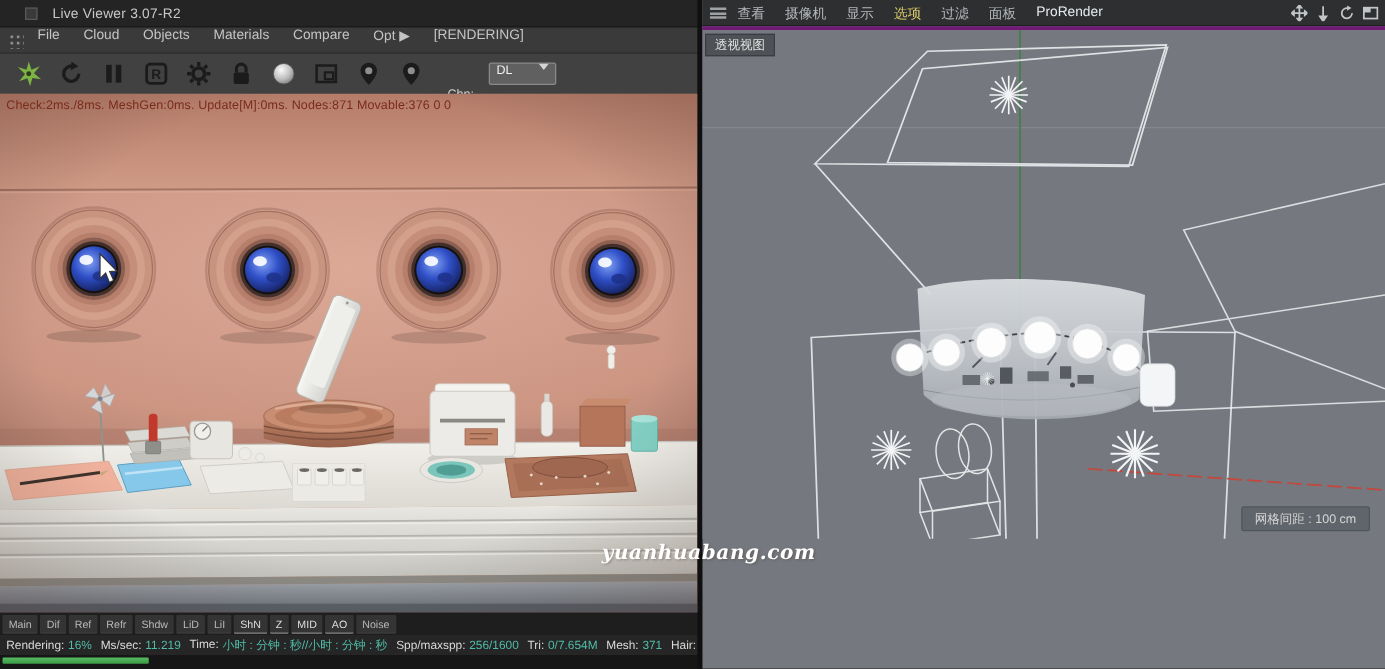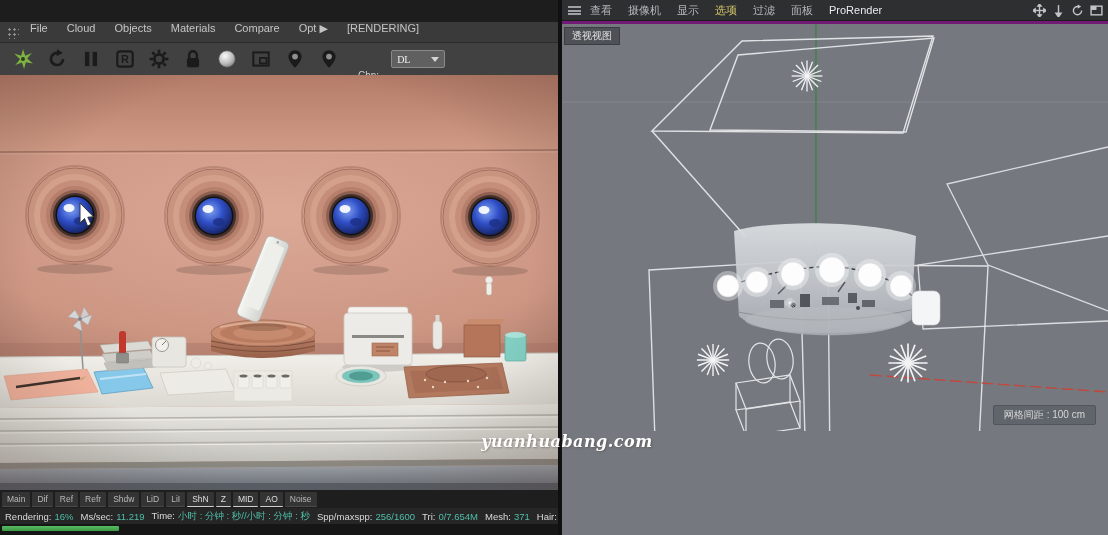--- a/index.html
+++ b/index.html
@@ -12,21 +12,21 @@
   .titlebar{position:absolute;left:0;top:0;width:558px;height:22px;background:#242424;display:flex;align-items:center;border-bottom:1px solid #161616;}
   .win-icon{width:10px;height:10px;background:#3a3a3a;border:1px solid #585858;margin-left:20px;}
   .titlebar .title{color:#c9c9c9;font-size:11px;margin-left:12px;letter-spacing:.2px;}
   .menubar{position:absolute;left:0;top:22px;width:558px;height:21px;background:#3a3a3a;display:flex;align-items:flex-start;gap:19px;padding-left:30px;border-bottom:1px solid #2c2c2c;}
   .menu-item{color:#c4c4c4;font-size:11px;white-space:nowrap;cursor:default;}
   .grip{position:absolute;left:7px;top:5px;width:12px;height:12px;
     background-image:radial-gradient(#8f8f8f 1px,transparent 1.2px);background-size:5px 5px;}
   .toolbar{position:absolute;left:0;top:43px;width:558px;height:32px;background:#414141;display:flex;align-items:center;gap:8px;padding-left:10px;}
   .tool{width:26px;height:24px;display:flex;align-items:center;justify-content:center;cursor:pointer;}
   .chn-label{color:#cfcfcf;font-size:10px;margin-left:8px;margin-top:32px;}
-  .chn-select{width:54px;height:18px;background:#606060;border:1px solid #8a8a8a;border-radius:2px;display:flex;align-items:center;justify-content:space-between;padding:0 5px;margin-left:4px;cursor:pointer;font-family:Liberation Serif, serif;}
+  .chn-select{width:54px;height:18px;background:#606060;border:1px solid #8a8a8a;border-radius:2px;display:flex;align-items:flex-start;justify-content:space-between;padding:0 5px;margin-left:4px;cursor:pointer;}
   .chn-select span{color:#f0f0f0;font-size:10px;}
   .caret{width:0;height:0;border-left:4px solid transparent;border-right:4px solid transparent;border-top:5px solid #d4d4d4;}
 
   .render-view{position:absolute;left:0;top:75px;width:558px;height:415px;overflow:hidden;background:#c99381;}
   .overlay-status{position:absolute;left:5px;top:4px;color:#7a2c1c;font-size:10px;white-space:nowrap;letter-spacing:.1px;}
 
   .tabbar{position:absolute;left:0;top:490px;width:558px;height:18px;background:#1e1e1e;display:flex;align-items:center;gap:2px;padding:0 2px;}
   .pass-tab{background:#343434;color:#b9b9b9;font-size:8.5px;padding:2px 5px;border-radius:1px;border-bottom:1px solid #4a4a4a;cursor:pointer;white-space:nowrap;}
   .pass-tab.hl{border-bottom:1px solid #cfcfcf;color:#dedede;}
   .statusbar{position:absolute;left:0;top:508px;width:558px;height:16px;background:#262626;display:flex;align-items:center;gap:7px;padding:0 5px;white-space:nowrap;overflow:hidden;}
@@ -58,20 +58,24 @@
   .wm1{color:#fff;font-family:"DejaVu Serif","Liberation Serif",serif;font-weight:bold;font-size:58px;line-height:64px;letter-spacing:12px;text-shadow:1px 2px 3px rgba(80,40,30,.30);}
   .wm2{color:#fff;font-family:"DejaVu Serif","Liberation Serif",serif;font-style:italic;font-weight:bold;font-size:16px;line-height:28px;letter-spacing:.5px;text-shadow:1px 1px 2px rgba(60,40,30,.35);}
 </style>
 </head>
 <body>
 
 <div id="app">
 
   <section class="left-panel">
 
+    <div class="titlebar">
+      <span class="win-icon"></span>
+      <span class="title">Live Viewer 3.07-R2</span>
+    </div>
 
     <nav class="menubar">
       <span class="grip"></span>
       <span class="menu-item">File</span>
       <span class="menu-item">Cloud</span>
       <span class="menu-item">Objects</span>
       <span class="menu-item">Materials</span>
       <span class="menu-item">Compare</span>
       <span class="menu-item">Opt ▶</span>
       <span class="menu-item">[RENDERING]</span>
@@ -336,20 +340,21 @@
         <rect x="464" y="250" width="36" height="32" fill="#b4755a" stroke="#935c46" stroke-width=".7"></rect>
         <rect x="505" y="260" width="21" height="26" rx="2" fill="#83cfc3" stroke="#5fb0a4" stroke-width=".7"></rect>
         <ellipse cx="515.5" cy="260" rx="10.5" ry="3" fill="#a9e2d9"></ellipse>
         <rect x="435.5" y="240" width="4" height="7" fill="#d9d7d2"></rect>
         <rect x="433" y="246" width="9" height="28" rx="4" fill="#eae8e4" stroke="#c9c7c1" stroke-width=".6"></rect>
 
         <rect x="0" y="0" width="558" height="415" fill="url(#vigG)"></rect>
 
         <polygon points="80,128 80,148 84.5,143.5 87.5,151 91,149.3 87.8,142.2 93.5,141.8" fill="#ffffff" stroke="#333" stroke-width="1"></polygon>
       </svg>
+      <div class="overlay-status">Check:2ms./8ms. MeshGen:0ms. Update[M]:0ms. Nodes:871 Movable:376  0 0</div>
     </div>
 
     <div class="tabbar">
       <span class="pass-tab">Main</span>
       <span class="pass-tab">Dif</span>
       <span class="pass-tab">Ref</span>
       <span class="pass-tab">Refr</span>
       <span class="pass-tab">Shdw</span>
       <span class="pass-tab">LiD</span>
       <span class="pass-tab">LiI</span>

